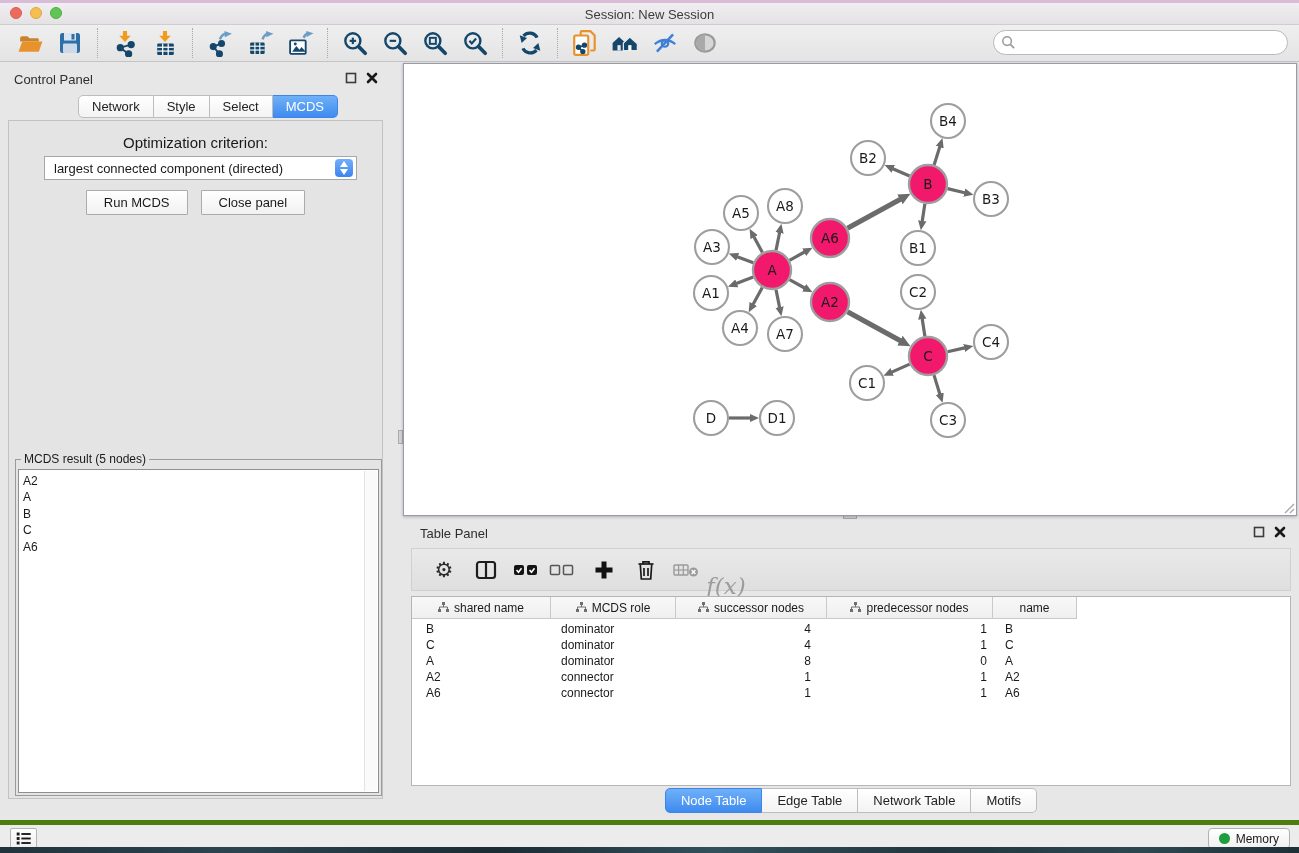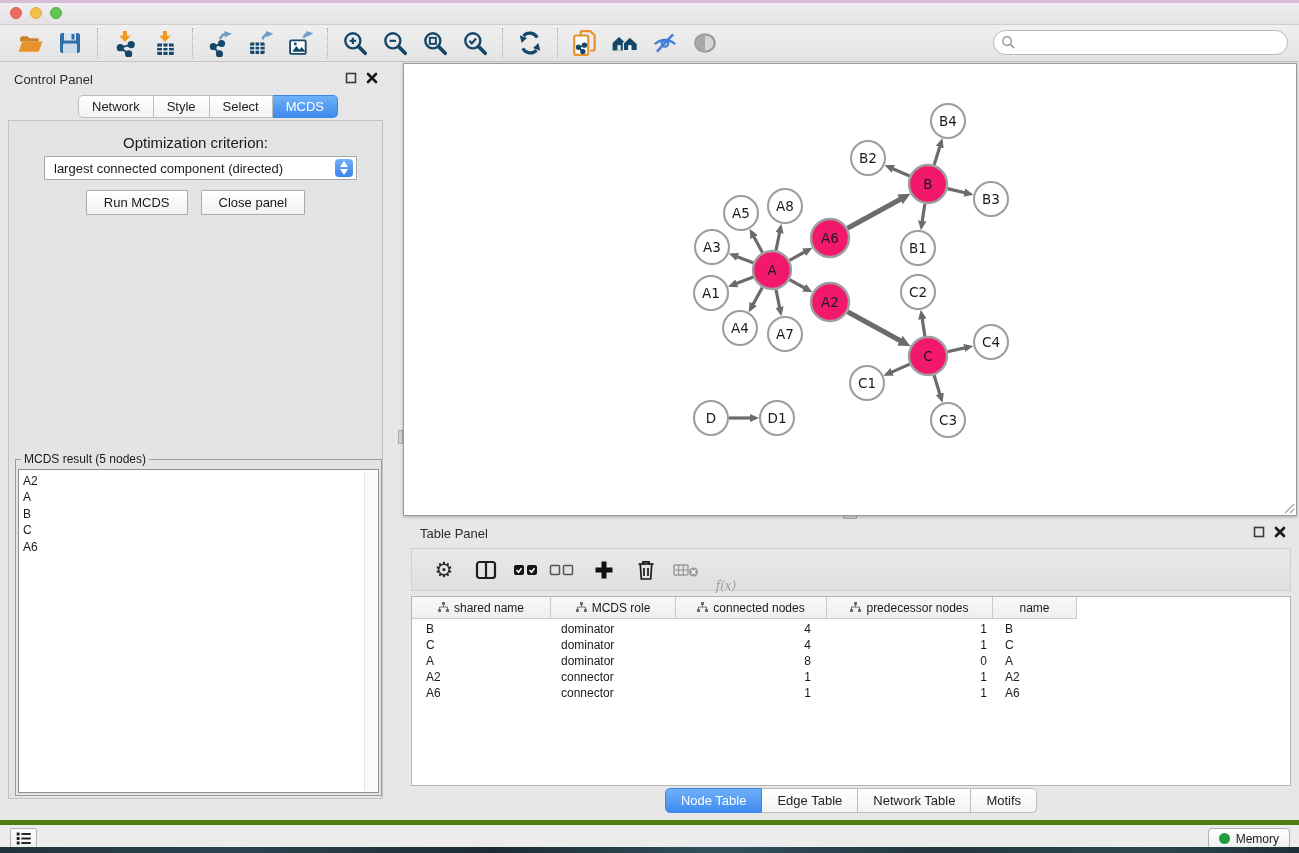--- a/index.html
+++ b/index.html
@@ -54,21 +54,21 @@
   #nw-titlebar { position:absolute; left:0; top:0; right:0; height:24px; background:linear-gradient(#efedef,#dcdadc); border-bottom:1px solid #b5b5b5; }
   #nw-titlebar .title { position:absolute; left:0; right:0; top:5px; text-align:center; font-size:13px; color:#333; }
   #nw-canvas { position:absolute; left:0; top:25px; right:0; bottom:0; background:#fff; }
   #nw-resize { position:absolute; right:1px; bottom:1px; width:13px; height:13px; }
 
   
   #table-panel { left:403px; top:520px; width:896px; height:300px; background:#e7e7e7; }
   #tp-toolbar { position:absolute; left:8px; top:28px; width:880px; height:43px; background:linear-gradient(#e9e9e9,#dfdfdf); border:1px solid #d0d0d0; display:flex; align-items:center; padding-left:14px; }
   .tpicon { width:36px; height:34px; display:flex; align-items:center; justify-content:center; }
   .gear-glyph { font-size:21px; color:#2b2b2b; line-height:1; }
-  .fx-label { font-family:"DejaVu Serif","Liberation Serif",serif; font-style:italic; font-size:12px; color:#9c9c9c;margin-top:32px; }
+  .fx-label { font-family:"DejaVu Serif","Liberation Serif",serif; font-style:italic; font-size:23px; color:#9c9c9c;margin-top:32px; }
   #tp-table { position:absolute; left:8px; top:76px; width:880px; height:190px; background:#fff; border:1px solid #b5b5b5; }
   .thead { position:absolute; left:0; top:0; height:22px; background:linear-gradient(#f8f8f8,#efefef); border-right:1px solid #c9c9c9; border-bottom:1px solid #c9c9c9; display:flex; align-items:center; justify-content:center; gap:5px; font-size:12px; color:#1a1a1a; }
   .trow { position:absolute; left:0; height:16px; width:100%; font-size:12px; }
   .trow span { position:absolute; top:1px; white-space:nowrap; }
   .cell0 { left:14px; width:120px; }
   .cell1 { left:149px; width:110px; }
   .cell2 { left:264px; width:135px; text-align:right; }
   .cell3 { left:415px; width:160px; text-align:right; }
   .cell4 { left:593px; width:80px; }
   #tp-tabs { position:absolute; left:0; right:0; top:268px; display:flex; justify-content:center; }
@@ -85,20 +85,21 @@
 </head>
 <body>
 
 <div id="desktop-top" class="abs"></div>
 <div id="titlebar" class="abs">
   <div class="lights" style="left:10px; top:4px;">
     <span class="light red"></span>
     <span class="light yellow"></span>
     <span class="light green"></span>
   </div>
+  <div class="title">Session: New Session</div>
 </div>
 
 <div id="toolbar" class="abs">
   <span class="tbicon">
       <svg width="27" height="27" viewBox="0 0 26 26">
         <path d="M3 8 Q3 6 5 6 L10 6 L12 8 L20 8 Q21 8 21 9.5 L21 11 L3 11 Z" fill="#c9832e"></path>
         <path d="M1.5 21 L5 11 L24.5 11 L21 21 Z" fill="#e8922e"></path>
       </svg>
     </span>
   <span class="tbicon">
@@ -478,21 +479,21 @@
     </div>
     <div class="thead" style="left:264px; width:151px;">
       <svg width="11" height="11" viewBox="0 0 11 11">
           <g fill="#6e6e6e">
             <rect x="4" y="0" width="3" height="3"></rect>
             <rect x="0" y="7" width="3" height="3"></rect>
             <rect x="8" y="7" width="3" height="3"></rect>
           </g>
           <path d="M5.5 3 v2 M1.5 7 v-2 h8 v2" fill="none" stroke="#6e6e6e" stroke-width="1"></path>
         </svg>
-      <span>connected nodes</span>
+      <span>successor nodes</span>
     </div>
     <div class="thead" style="left:415px; width:166px;">
       <svg width="11" height="11" viewBox="0 0 11 11">
           <g fill="#6e6e6e">
             <rect x="4" y="0" width="3" height="3"></rect>
             <rect x="0" y="7" width="3" height="3"></rect>
             <rect x="8" y="7" width="3" height="3"></rect>
           </g>
           <path d="M5.5 3 v2 M1.5 7 v-2 h8 v2" fill="none" stroke="#6e6e6e" stroke-width="1"></path>
         </svg>

